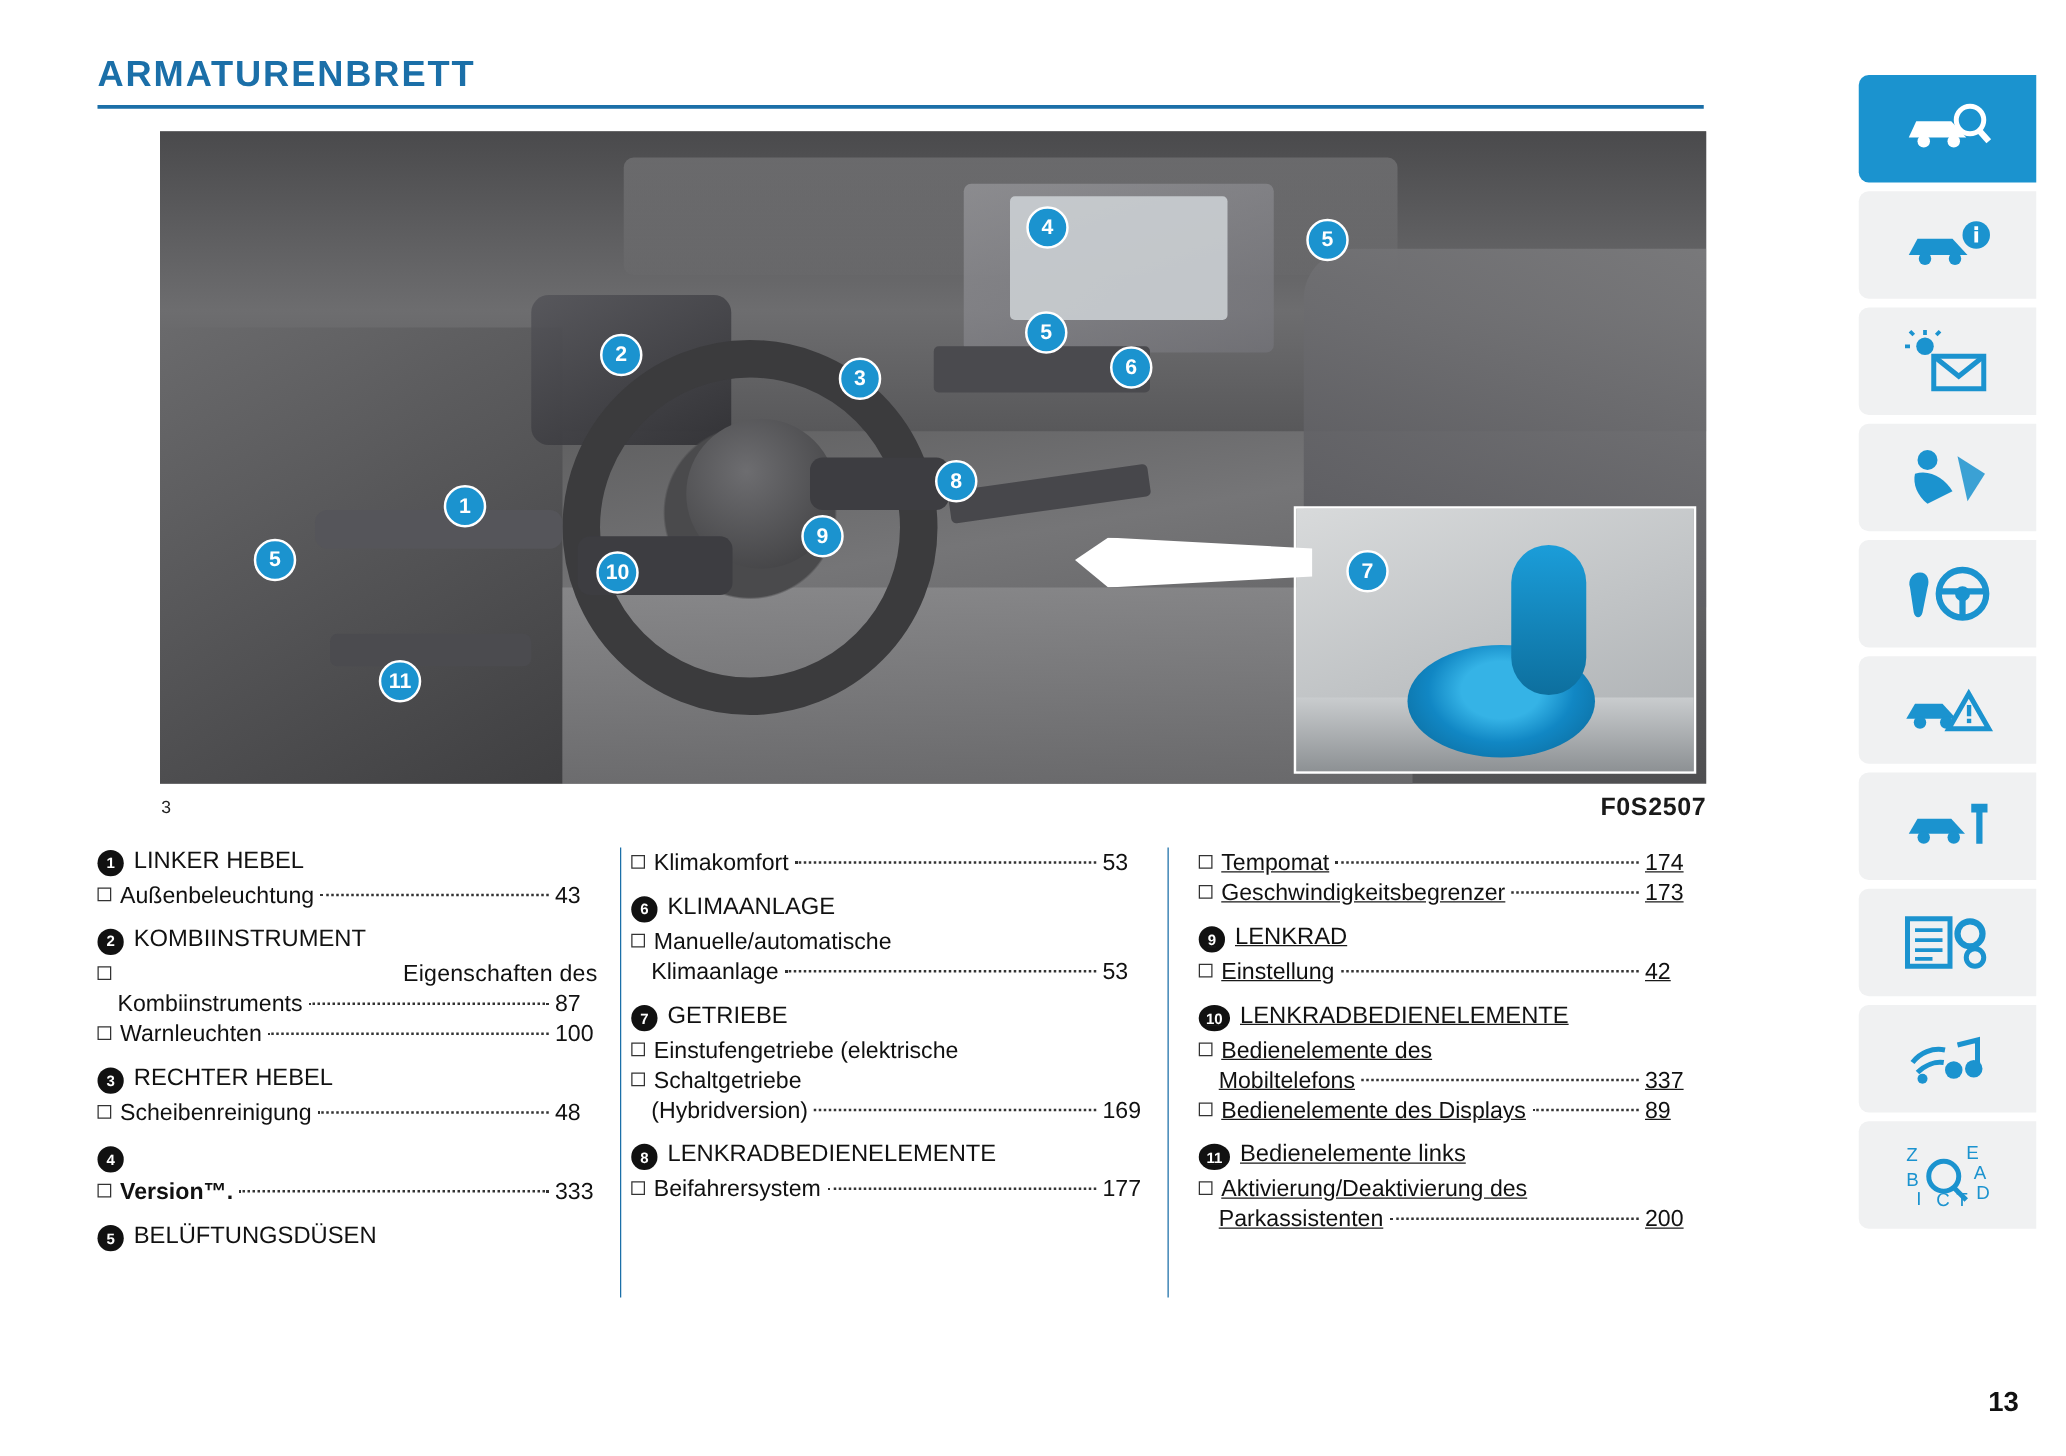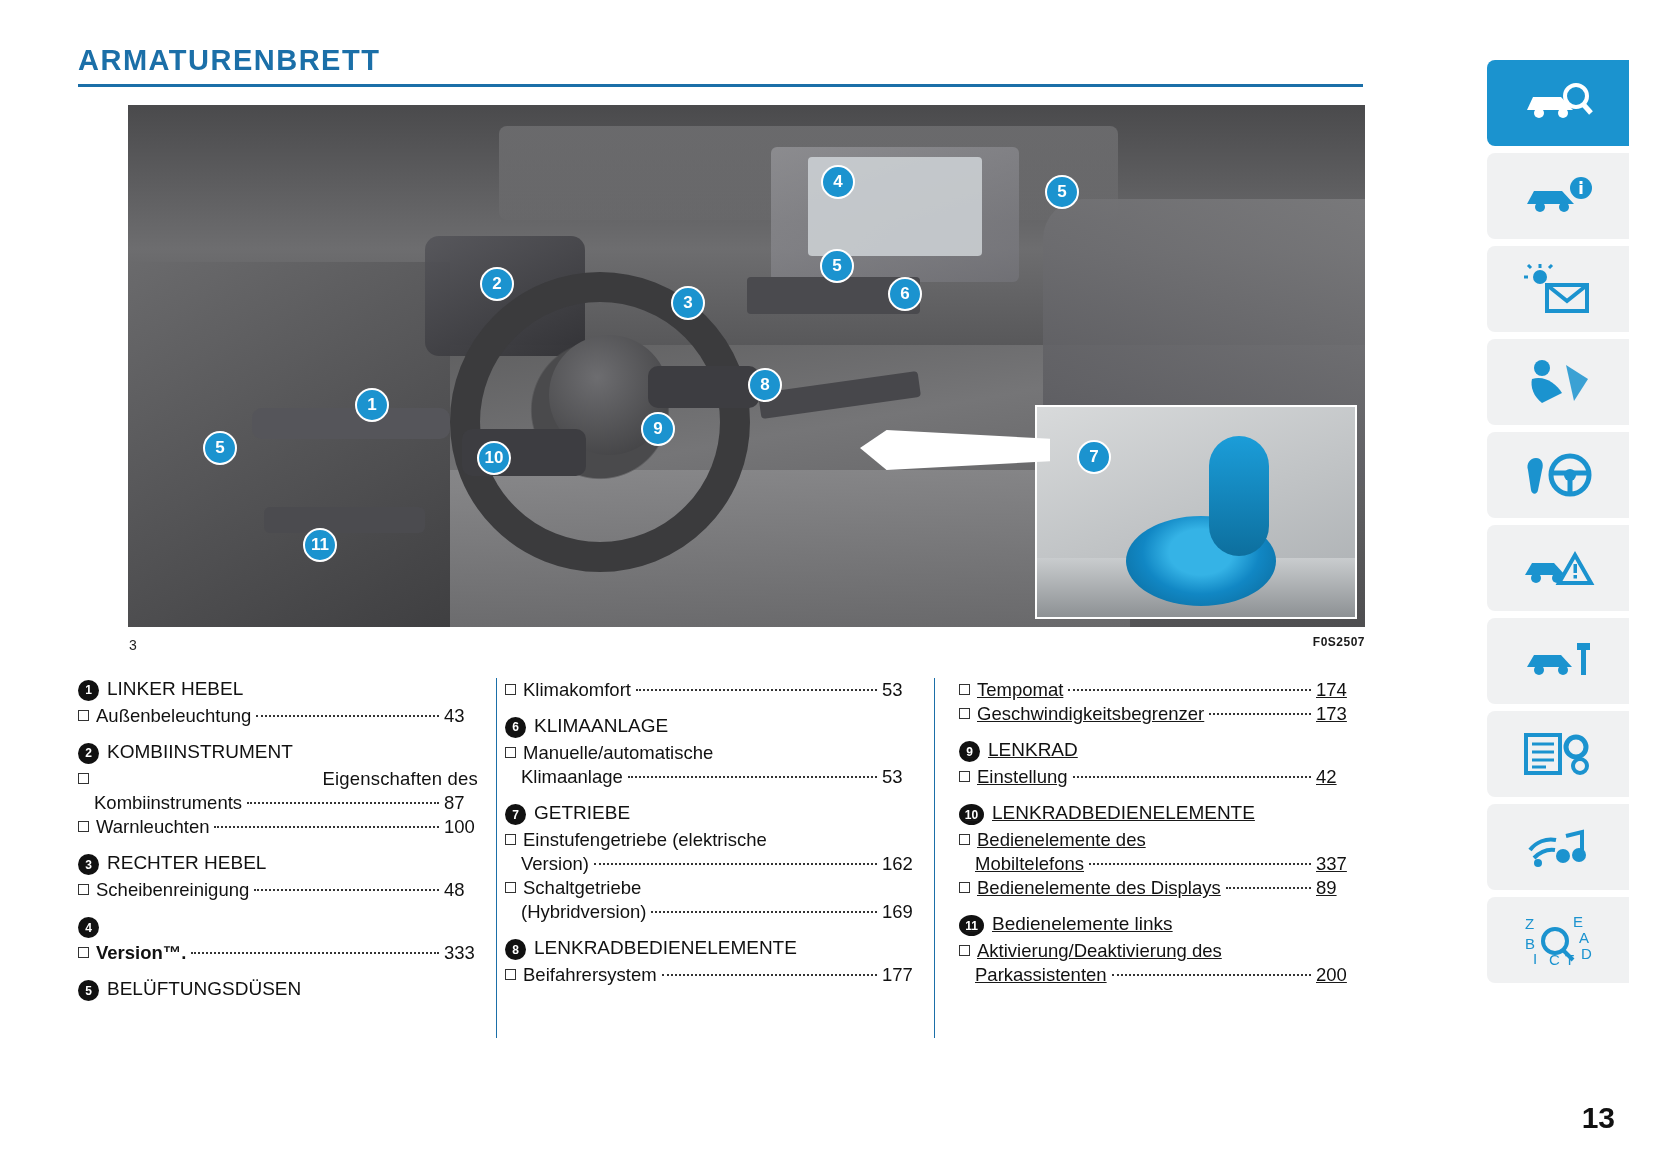--- a/index.html
+++ b/index.html
@@ -204,21 +204,21 @@
 
   
   .fig-left {
     position: absolute;
     left: 129px; top: 637px;
     font-size: 14px; color: #222;
   }
   .fig-right {
     position: absolute;
     right: 288px; top: 635px;
-    font-size: 12px; font-weight: bold; color: #1a1a1a;
+    font-size: 20px; font-weight: bold; color: #1a1a1a;
     letter-spacing: .5px;
   }
 
   
   .cols {
     position: absolute;
     left: 78px; top: 678px;
     width: 1290px; height: 360px;
     display: flex;
   }
@@ -300,21 +300,21 @@
     background: #f0f1f2;
     border-radius: 8px 0 0 8px;
     display: flex; align-items: center; justify-content: center;
   }
   .rail-item.active { background: #1b93cf; }
   .rail-item svg { display: block; }
 
   .page-num {
     position: absolute;
     right: 38px; bottom: 30px;
-    font-size: 30px; font-weight: bold; color: #111;
+    font-size: 22px; font-weight: bold; color: #111;
   }
 </style>
 </head>
 <body>
 
 <div class="page">
 
   <div class="title">ARMATURENBRETT</div>
   <div class="title-rule"></div>
 
@@ -467,25 +467,20 @@
 
       <div class="grp">
         <div class="grp-head">
           <span class="num-badge">7</span>
           <span>GETRIEBE</span>
         </div>
         <div class="entry">
           <span class="sq"></span>
           <span class="txt">Einstufengetriebe (elektrische</span>
         </div>
-        <div class="entry cont">
-          <span class="txt">Version)</span>
-          <span class="dots"></span>
-          <span class="pg">162</span>
-        </div>
         <div class="entry">
           <span class="sq"></span>
           <span class="txt">Schaltgetriebe</span>
         </div>
         <div class="entry cont">
           <span class="txt">(Hybridversion)</span>
           <span class="dots"></span>
           <span class="pg">169</span>
         </div>
       </div>

